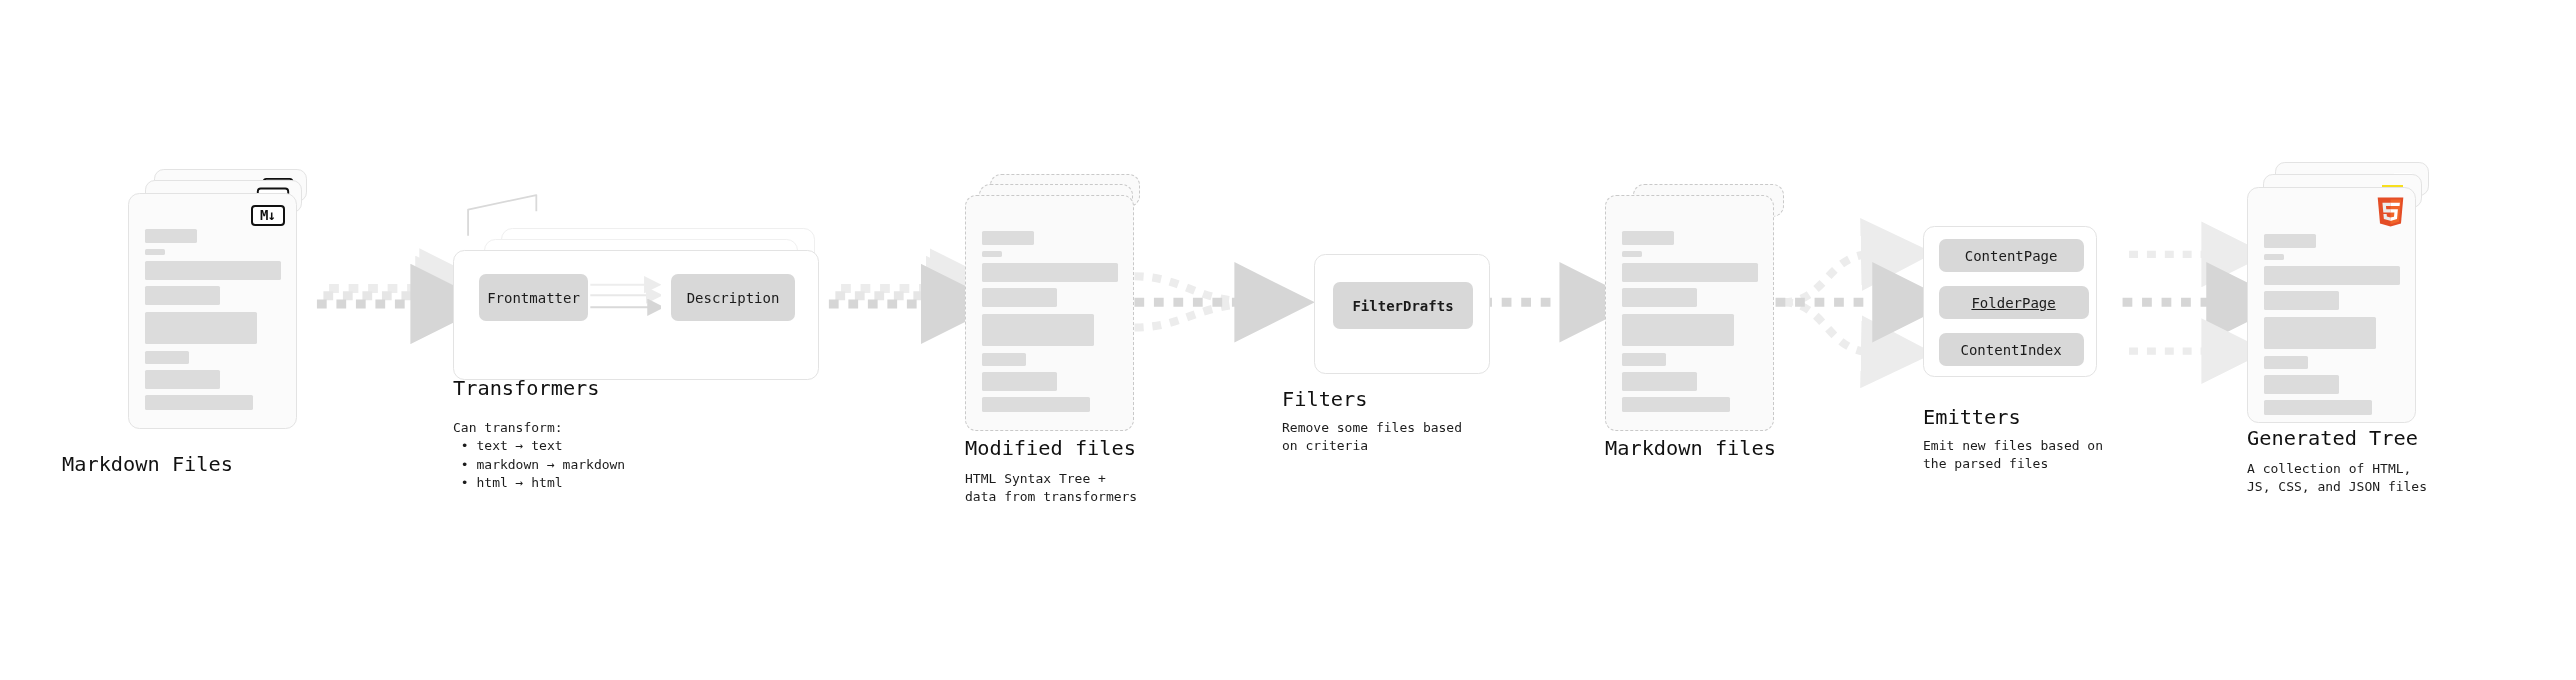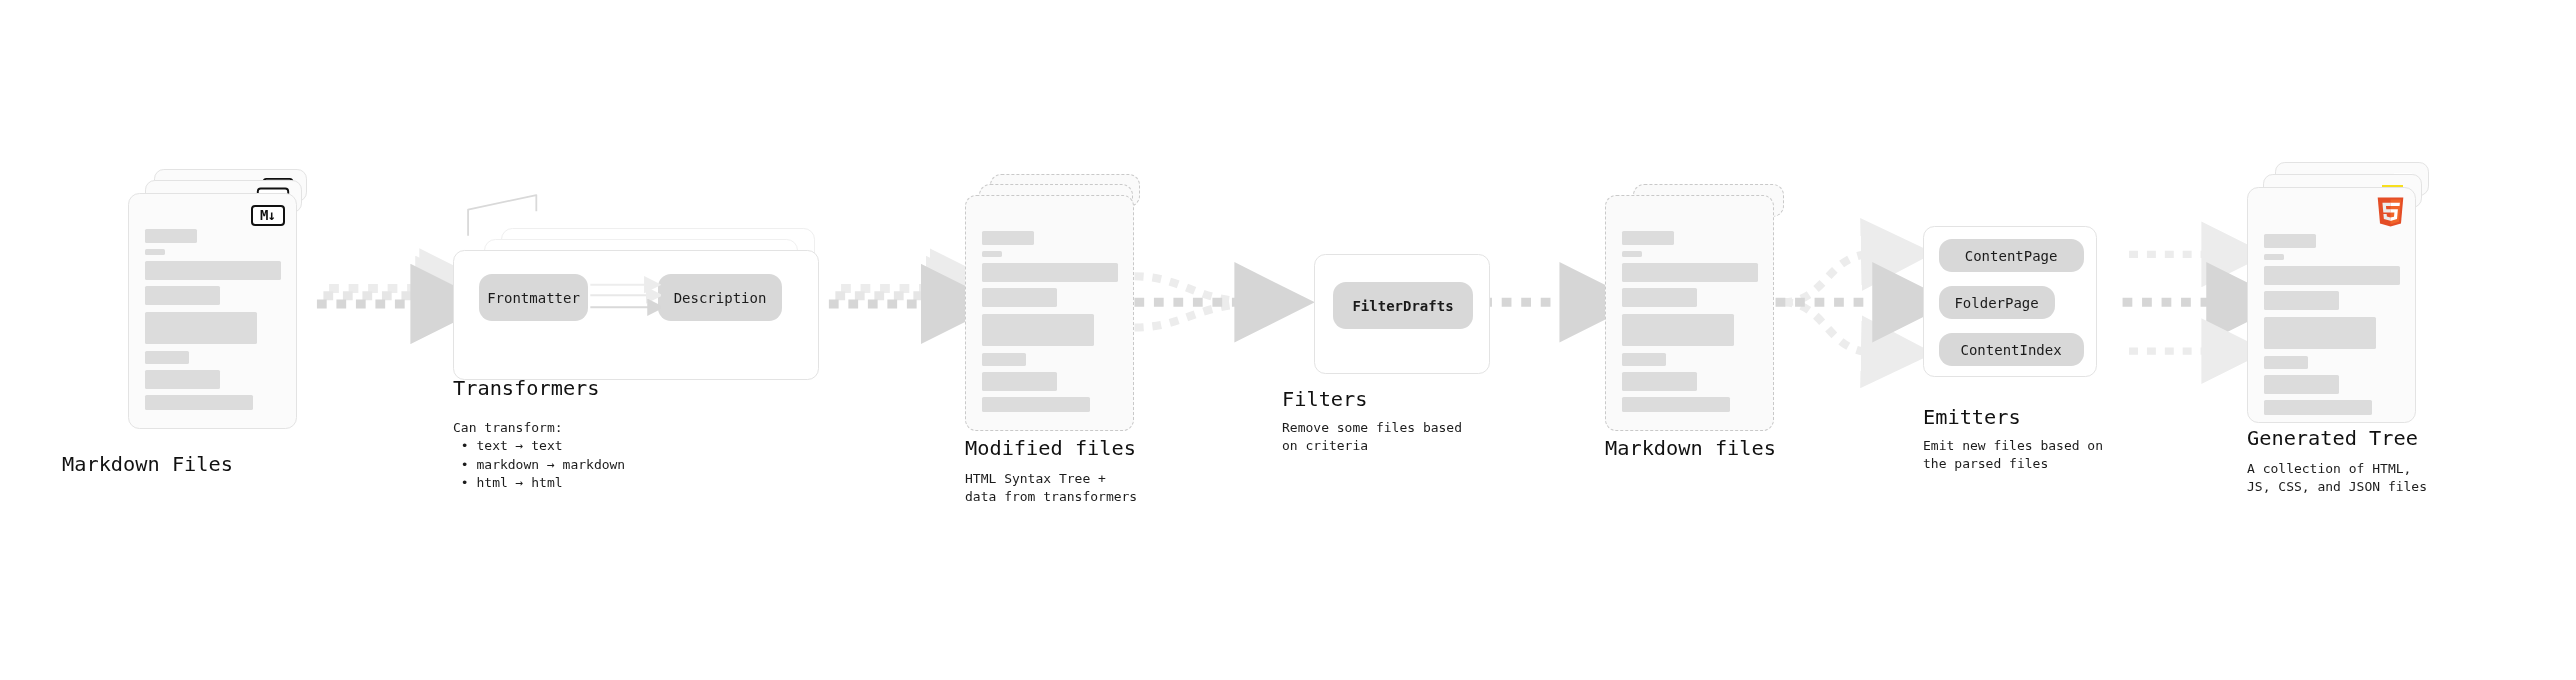--- a/index.html
+++ b/index.html
@@ -47,21 +47,21 @@
   
   .pbox {
     position: absolute;
     border: 1.4px solid #e3e3e3;
     border-radius: 11.4px;
     background: #ffffff;
   }
   .chip {
     position: absolute;
     background: #d8d8d8;
-    border-radius: 13px;
+    border-radius: 7px;
     display: flex; align-items: center; justify-content: center;
     font-size: 14px; color: #1b1b1b; white-space: nowrap;
   }
   .chip.ghost1 { background: #e8e8e8; }
   .chip.ghost2 { background: #efefef; }
 
   
   .title {
     position: absolute;
     font-size: 20.3px; color: #111; white-space: nowrap; letter-spacing: 0px;
@@ -163,21 +163,21 @@
       <div class="chip ghost2" style="left:21px; top:26px; width:107px; height:47px;"></div>
       <div class="chip ghost2" style="left:172px; top:26px; width:120px; height:47px;"></div>
     </div>
     <div class="pbox" style="left:484px; top:239px; width:314px; height:122px; border-color:#f0f0f0;">
       <div class="chip ghost1" style="left:21px; top:26px; width:107px; height:47px;"></div>
       <div class="chip ghost1" style="left:172px; top:26px; width:120px; height:47px;"></div>
     </div>
 
     <div class="pbox" style="left:453px; top:250px; width:366px; height:130px;">
       <div class="chip" style="left:25px; top:23px; width:109px; height:47px;">Frontmatter</div>
-      <div class="chip" style="left:204px; top:23px; width:124px; height:47px;">Description</div>
+      <div class="chip" style="left:217px; top:23px; width:124px; height:47px;">Description</div>
       <svg style="position:absolute;left:135px;top:24.4px;" width="72" height="50" viewBox="0 0 88 62">
         <path d="M1,12 L70,12" stroke="#ededed" stroke-width="2.4" fill="none" marker-end="url(#hdL)"></path>
         <path d="M1,25 L72,25" stroke="#e8e8e8" stroke-width="2.4" fill="none" marker-end="url(#hdL)"></path>
         <path d="M1,40 L74,40" stroke="#d9d9d9" stroke-width="2.4" fill="none" marker-end="url(#hd)"></path>
       </svg>
     </div>
 
     <div class="title" style="left:453px; top:376px;">Transformers</div>
     <div class="sub" style="left:453px; top:419px;">Can transform:
  • text → text
@@ -227,21 +227,21 @@
         <div class="bar" style="width:55%;height:18.7px;"></div>
         <div class="bar" style="width:79%;height:14.6px;"></div>
       </div>
     </div>
     <div class="title" style="left:1605px; top:436px;">Markdown files</div>
   </div>
 
   <div>
     <div class="pbox" style="left:1923px; top:226px; width:174px; height:151px;">
       <div class="chip" style="left:14.6px; top:12.2px; width:145px; height:33px;">ContentPage</div>
-      <div class="chip" style="left:14.6px; top:59px; width:116px; height:33px;">FolderPage</div>
+      <div class="chip" style="left:14.6px; top:59px; width:150px; height:33px;text-decoration:underline;">FolderPage</div>
       <div class="chip" style="left:14.6px; top:106px; width:145px; height:33px;">ContentIndex</div>
     </div>
     <div class="title" style="left:1923px; top:405px;">Emitters</div>
     <div class="sub" style="left:1923px; top:437px;">Emit new files based on
 the parsed files</div>
   </div>
 
   <div>
     <div class="doc" style="left:2275px; top:162px; width:154px; height:34px; border-radius:9.8px;">
       <div class="badge css-badge" style="top:9.8px; right:16.3px;">CSS</div>

